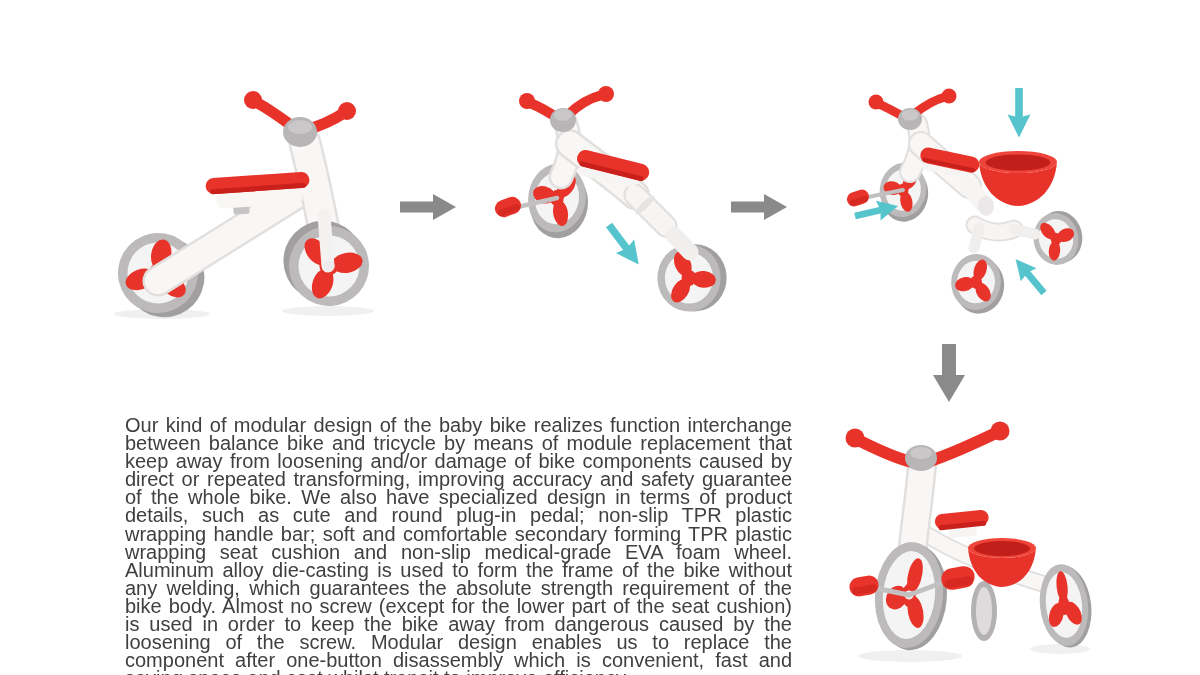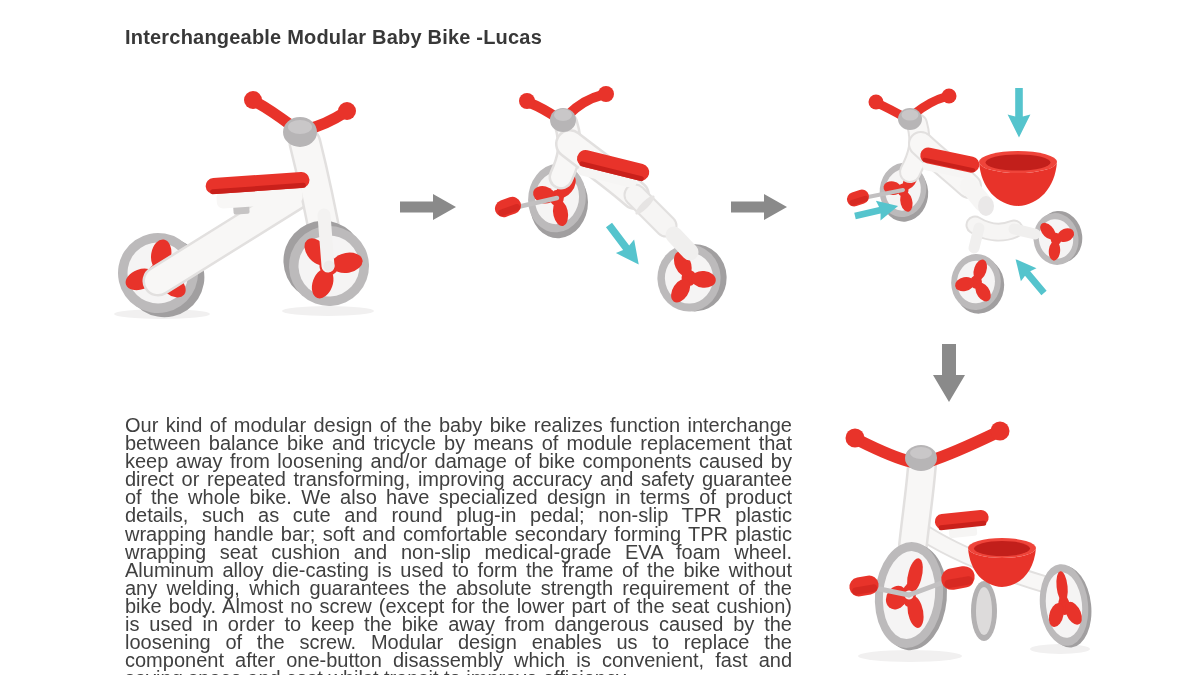--- a/index.html
+++ b/index.html
@@ -44,21 +44,20 @@
       <g id="pedal">
         <rect x="-14" y="-9" width="28" height="18" rx="9" fill="#e8332a"></rect>
         <rect x="-12" y="0" width="24" height="7" rx="3.5" fill="#c9201b" opacity="0.55"></rect>
       </g>
       <g id="cyanArrow">
         <polygon points="-4,0 4,0 4,30 12,28 0,52 -12,28 -4,30" fill="#55c4cd"></polygon>
       </g>
     </defs>
   </svg>
 
-  <h1 class="title">Interchangeable Modular Baby Bike -Lucas</h1>
 
   <svg class="fig" style="left:112px;top:85px" width="285" height="235" viewBox="0 0 285 235">
     <g stroke-linecap="round">
       <ellipse cx="50" cy="229" rx="48" ry="5" fill="#f1f0f0"></ellipse>
       <ellipse cx="216" cy="226" rx="46" ry="5" fill="#f1f0f0"></ellipse>
       <g transform="translate(46,188)">
           <use href="#wheel" transform="rotate(10)"></use>
         </g>
       <path d="M46,196 L200,100" stroke="#e2e0df" stroke-width="31" fill="none"></path>
       <path d="M46,196 L200,100" stroke="#f8f7f6" stroke-width="26" fill="none"></path>

